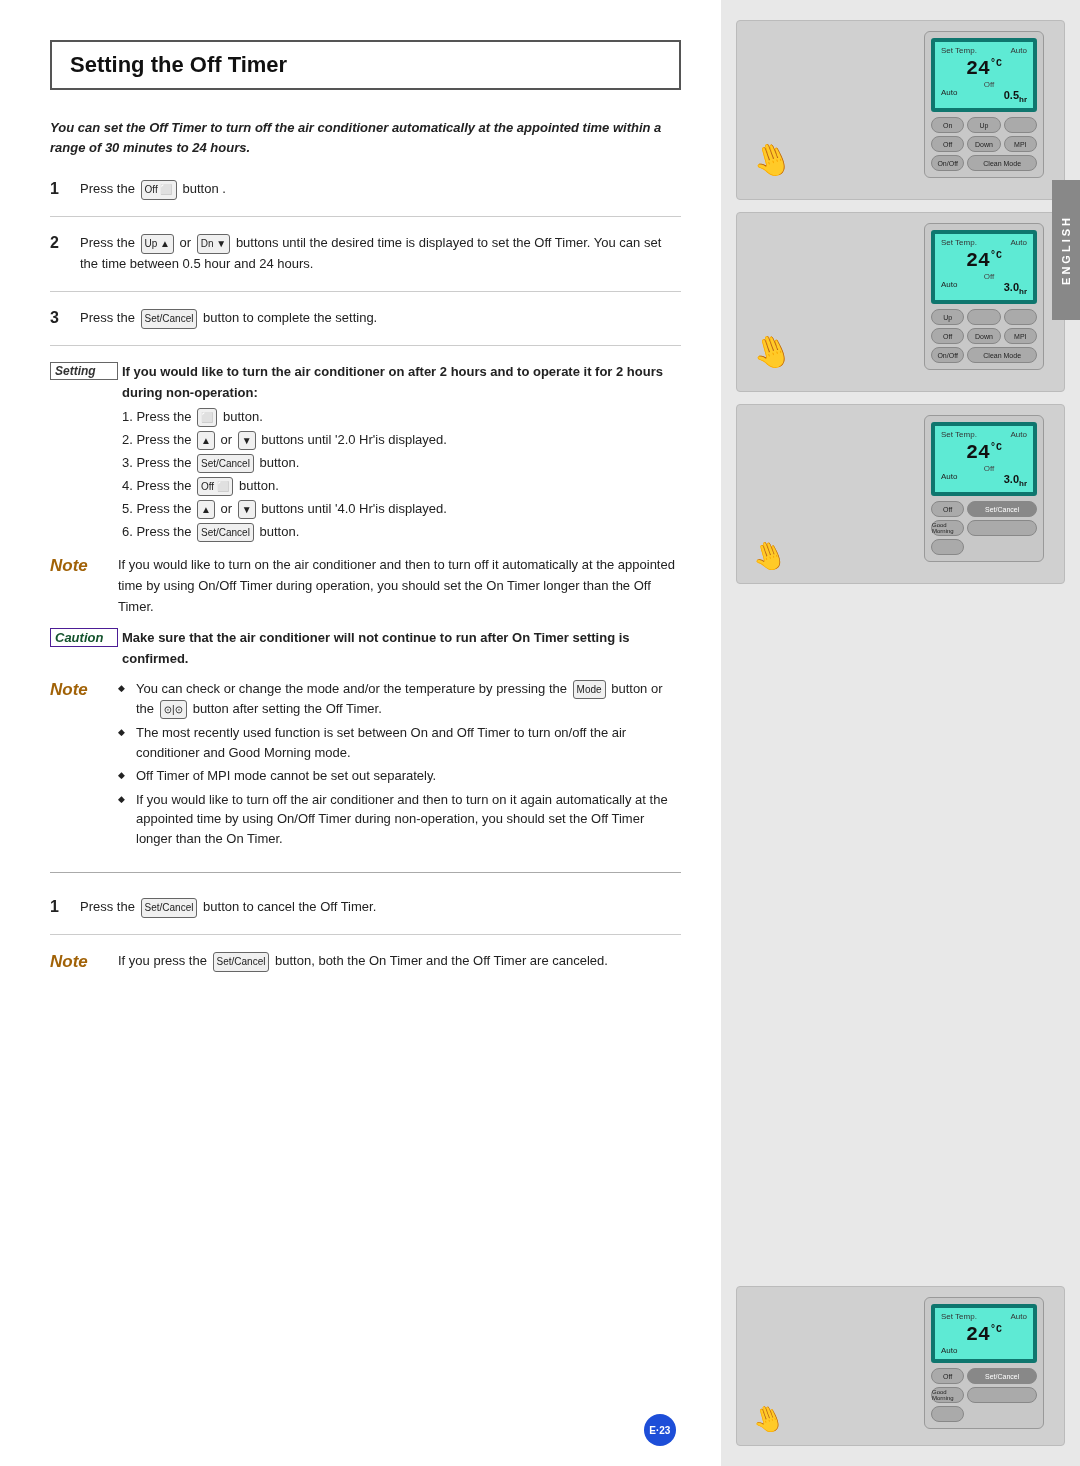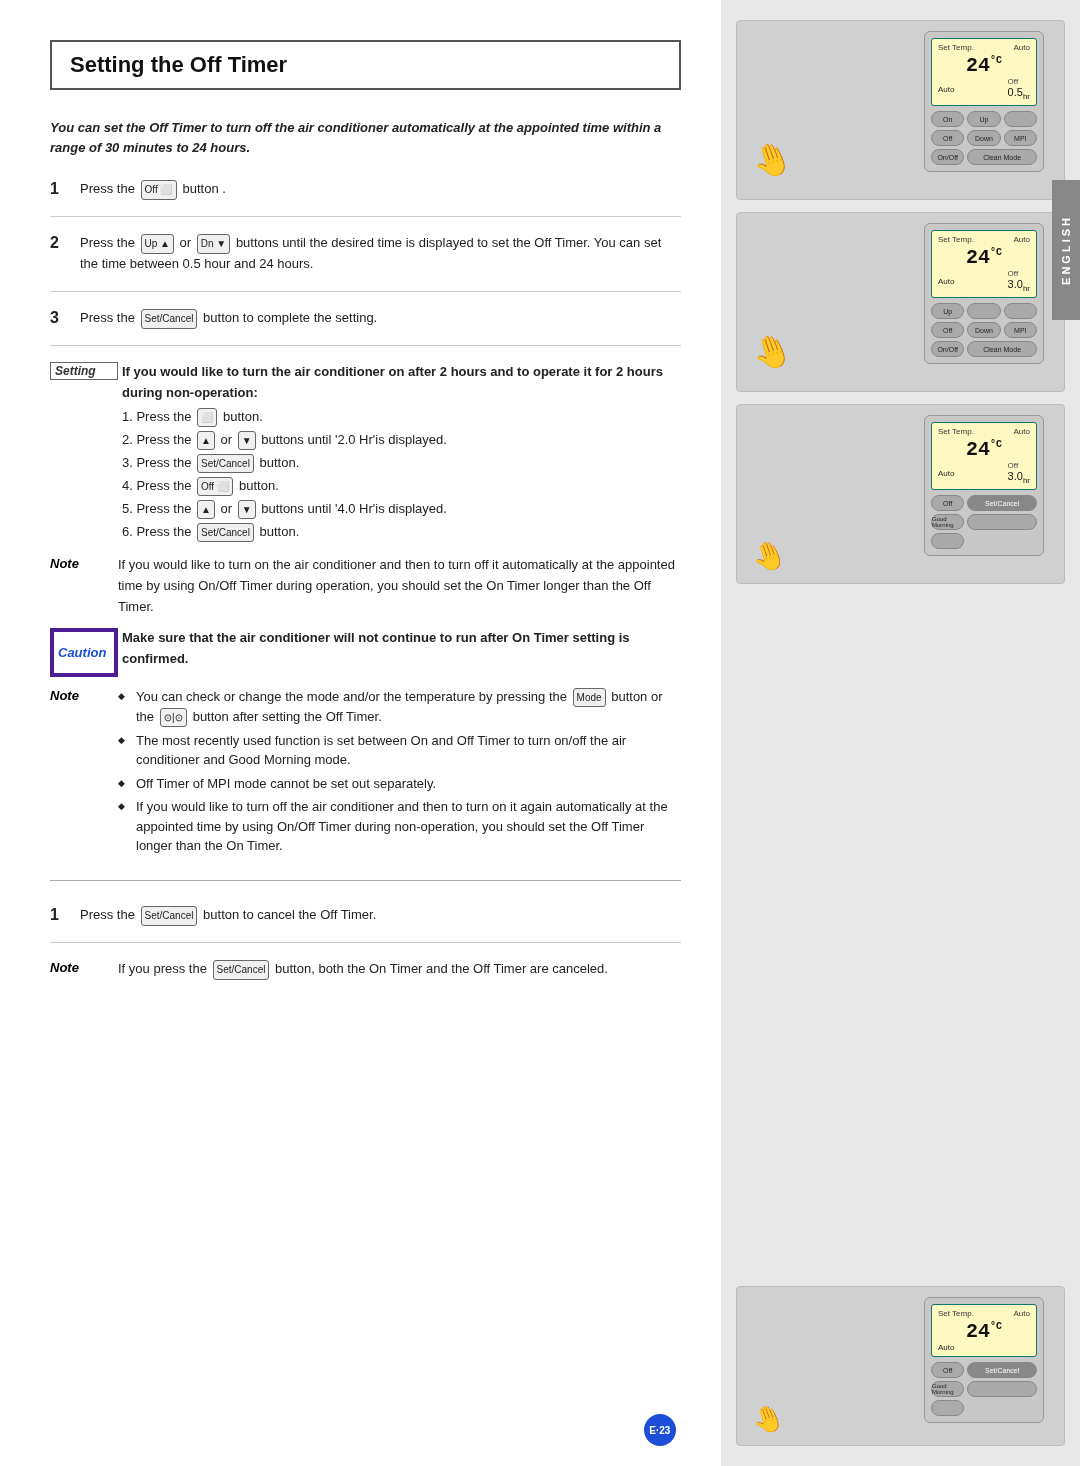--- a/index.html
+++ b/index.html
@@ -119,30 +119,30 @@
       font-size: 12px;
       color: #333;
       border: 1px solid #666;
       padding: 1px 4px;
       margin-right: 4px;
       height: fit-content;
       min-width: 68px;
     }
     .info-label.note-label {
       font-style: italic;
-      font-size: 13px;
-      color: #000000;
+      font-size: 17px;
+      color: #a16207;
       min-width: 68px;
     }
     .info-label.caution-label {
       font-style: italic;
       font-size: 13px;
-      color: #1d4ed8;
-      border: 4px solid #4c1d95;
-      padding: 13px 4px;
+      color: #14532d;
+      border: 1px solid #4c1d95;
+      padding: 1px 4px;
       margin-right: 4px;
       min-width: 68px;
     }
     .info-content {
       flex: 1;
       font-size: 13px;
       line-height: 1.6;
     }
     .info-content.bold-text {
       font-weight: bold;
@@ -231,22 +231,22 @@
       width: 120px;
       background: #c8c8c8;
       border: 1px solid #999;
       border-radius: 6px;
       padding: 6px;
       position: absolute;
       right: 20px;
       top: 10px;
     }
     .remote-display {
-      background: #fef9c3;
-      border: 1px solid #0f766e;
+      background: #5eead4;
+      border: 4px solid #0f766e;
       border-radius: 3px;
       padding: 4px 6px;
       margin-bottom: 5px;
     }
     .remote-display-row {
       display: flex;
       justify-content: space-between;
       font-size: 8px;
       color: #333;
       margin-bottom: 2px;
@@ -254,22 +254,23 @@
     .remote-temp {
       font-size: 20px;
       font-weight: bold;
       color: #111;
       text-align: center;
       font-family: Liberation Mono, monospace;
     }
     .remote-timer {
       text-align: right;
       font-size: 11px;
-      font-weight: normal;
+      font-weight: bold;
       color: #111;
+      margin-left: 20px;
     }
     .remote-timer-label {
       font-size: 8px;
       color: #444;
     }
     .remote-buttons {
       display: grid;
       grid-template-columns: repeat(3, 1fr);
       gap: 3px;
       margin-top: 4px;

